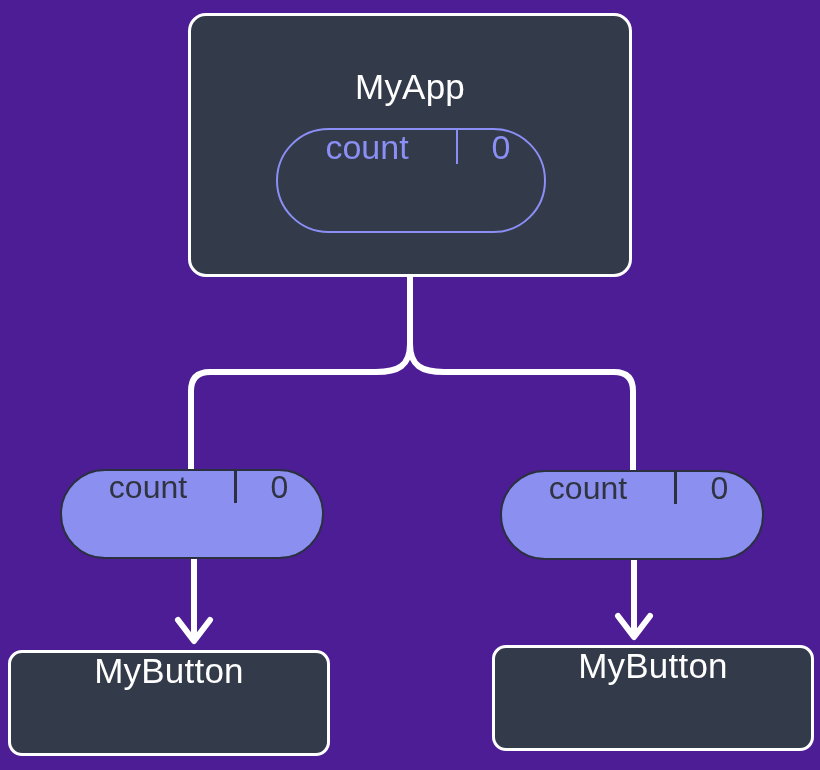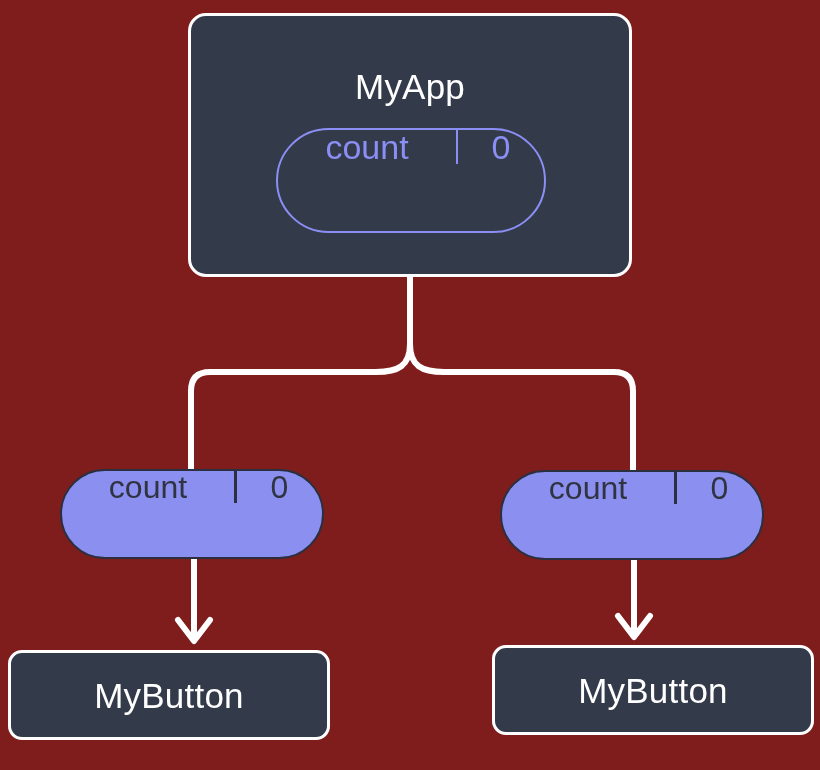--- a/index.html
+++ b/index.html
@@ -13,21 +13,21 @@
     position: relative;
     overflow: hidden;
     font-family: "Liberation Sans", "DejaVu Sans", sans-serif;
   }
 
   #stage {
     position: absolute;
     left: 0; top: 0;
     width: 820px;
     height: 770px;
-    background: #7f1d1d;
+    background: #4c1d95;
   }
 
   
   #wires {
     position: absolute;
     left: 0; top: 0;
     width: 820px;
     height: 770px;
     pointer-events: none;
   }
@@ -45,22 +45,22 @@
   }
   .comp-box.root {
     left: 188px;
     top: 13px;
     width: 444px;
     height: 264px;
     border-radius: 18px;
     justify-content: flex-start;
   }
   .comp-box.leaf {
-    height: 90px;
-    justify-content: center;
+    height: 106px;
+    justify-content: flex-start;
   }
   .comp-box.leaf-left {
     left: 8px;
     top: 650px;
     width: 322px;
   }
   .comp-box.leaf-right {
     left: 492px;
     top: 645px;
     width: 322px;

